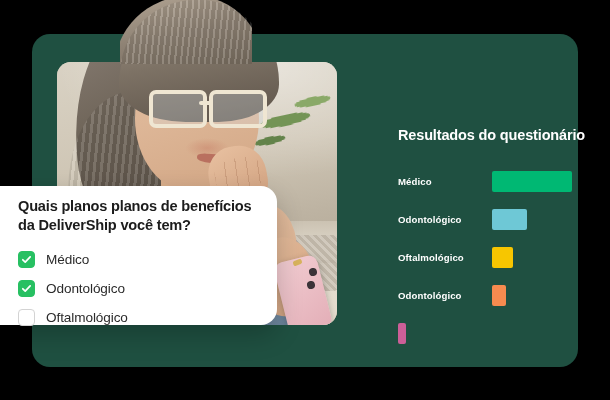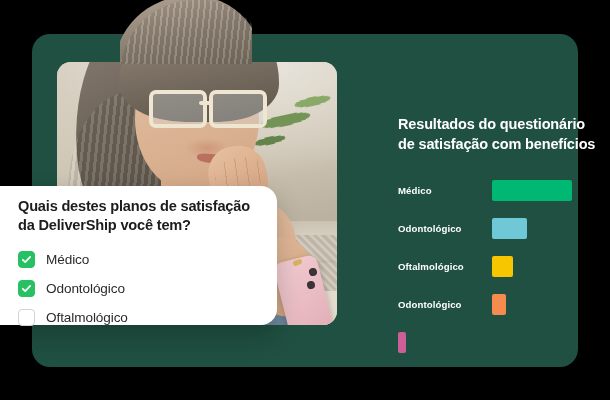--- a/index.html
+++ b/index.html
@@ -114,21 +114,21 @@
   .hair-overflow b{
     position:absolute;left:0;top:0;width:150px;height:90px;display:block;
     background:repeating-linear-gradient(96deg,rgba(255,255,255,.18) 0 2px,rgba(0,0,0,.12) 2px 6px);
     border-radius:52% 48% 34% 36%/86% 84% 18% 18%;opacity:.75;
   }
 
   
   .chart{position:absolute;left:366px;top:76px;width:200px;}
   .chart-title{
     color:#ffffff;font-size:14.5px;font-weight:bold;line-height:1.38;
-    letter-spacing:-.15px;margin:4px 0 0 0;
+    letter-spacing:-.15px;margin:15px 0 0 0;
   }
   .bars{margin-top:26px;}
   .bar-row{display:flex;align-items:center;height:21px;margin-bottom:17px;}
   .bar-label{
     width:94px;flex:0 0 94px;color:#ffffff;font-size:9.6px;font-weight:bold;
     letter-spacing:.1px;white-space:nowrap;
   }
   .bar-track{flex:1;height:21px;position:relative;}
   .bar-fill{position:absolute;left:0;top:0;height:21px;border-radius:2px;}
 
@@ -157,21 +157,20 @@
 </head>
 <body>
 
 <div class="stage">
 
   <div class="green-card">
 
     <div class="chart">
       <div class="chart-title">
         <span>Resultados do questionário</span><br>
-        <span>de satisfação com benefícios</span>
       </div>
 
       <div class="bars">
 
         <div class="bar-row">
           <div class="bar-label">Médico</div>
           <div class="bar-track">
             <div class="bar-fill" style="width:80px;background:#00b873;"></div>
           </div>
         </div>
@@ -250,21 +249,21 @@
       <div class="ring"></div>
     </div>
   </div>
 
   <div class="hair-overflow">
     <i></i>
     <b></b>
   </div>
 
   <div class="q-card">
-    <div class="q-title">Quais destes planos de satisfação da DeliverShip você tem?</div>
+    <div class="q-title">Quais planos planos de benefícios da DeliverShip você tem?</div>
 
     <div class="opts">
 
       <div class="opt">
         <span class="cbox on">
           <svg class="check" viewBox="0 0 12 12" aria-hidden="true">
             <path d="M2 6.3 L4.6 8.8 L10 3.2" fill="none" stroke="#ffffff" stroke-width="1.9" stroke-linecap="round" stroke-linejoin="round"></path>
           </svg>
         </span>
         <span class="opt-label">Médico</span>

